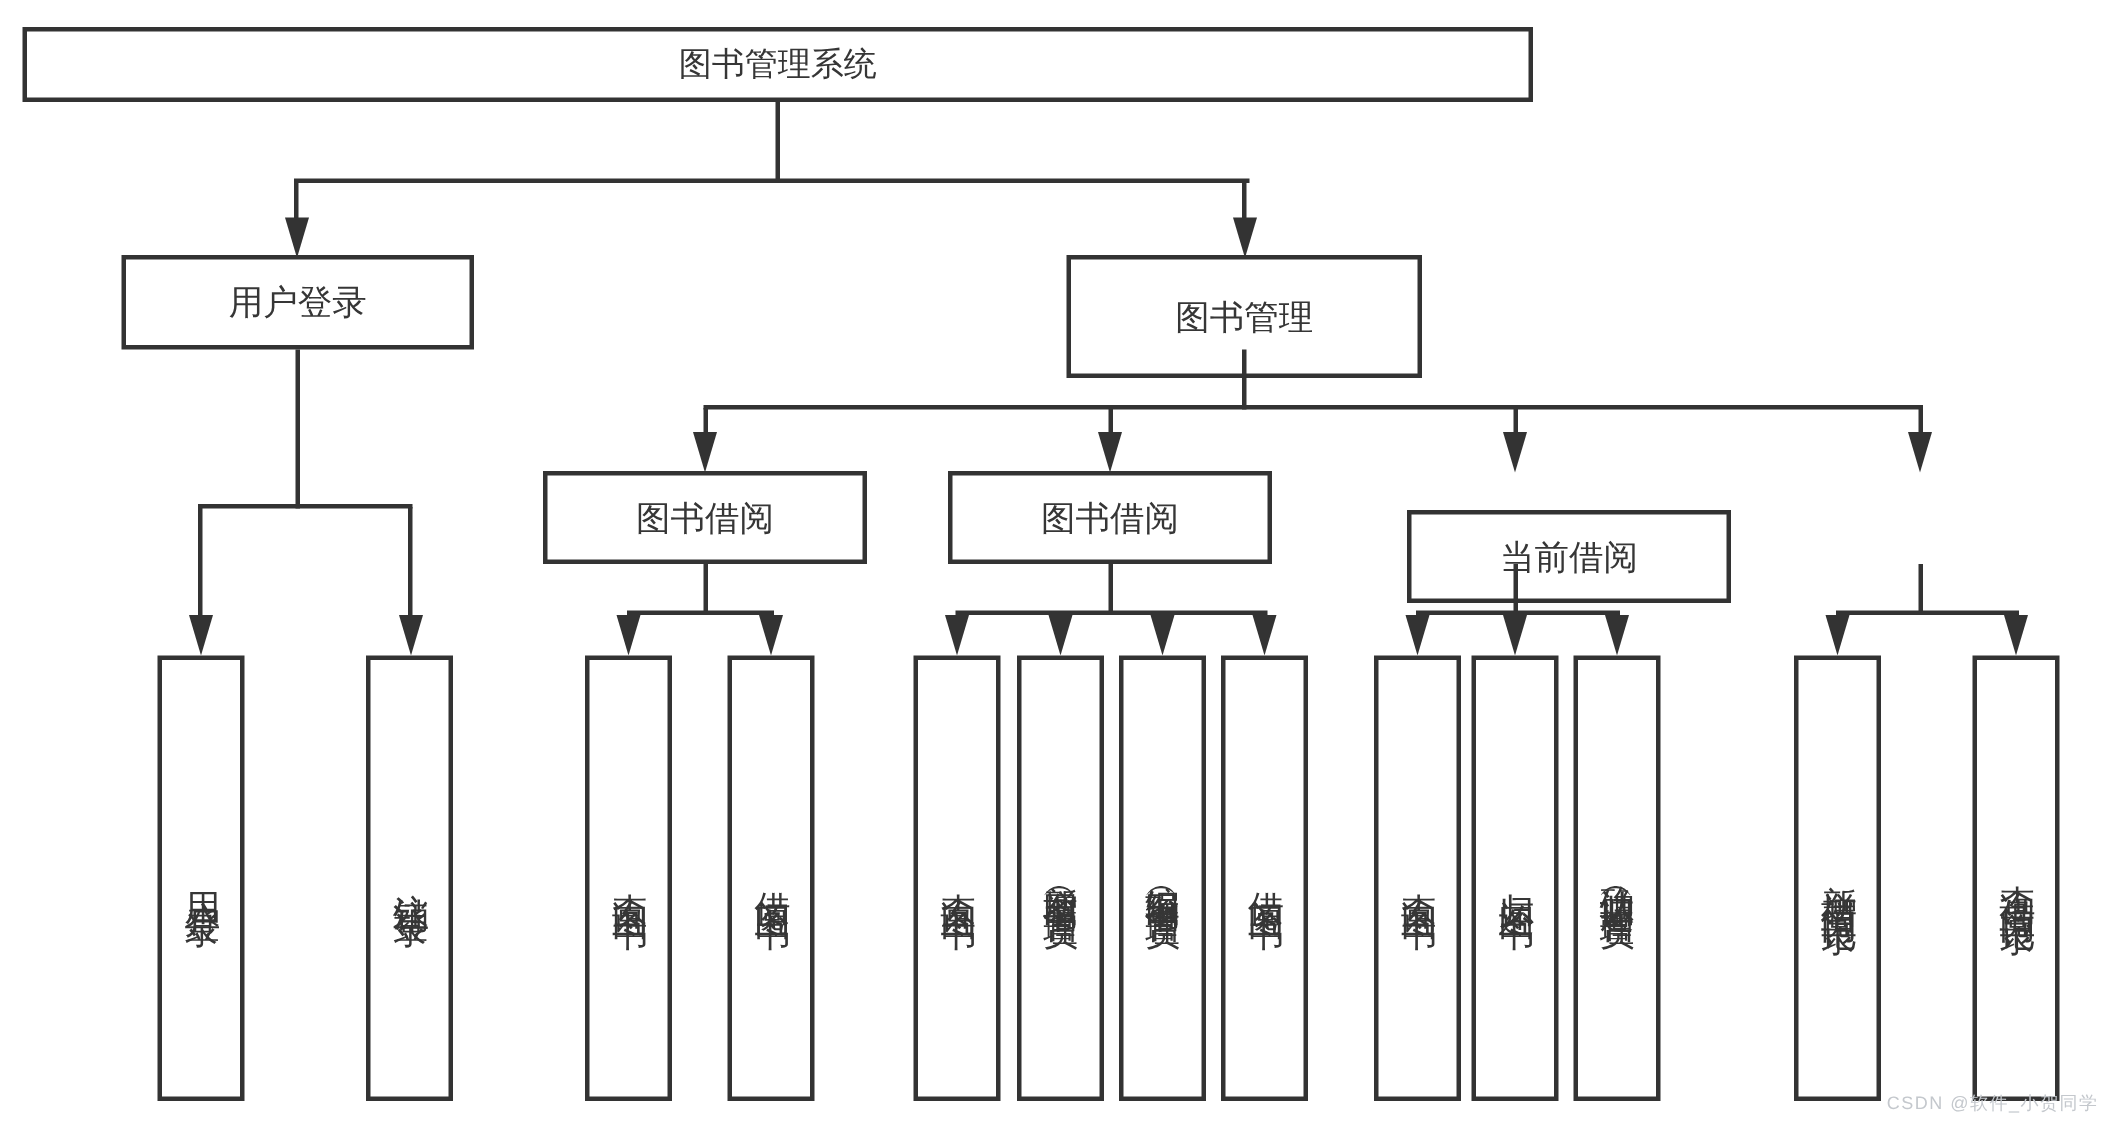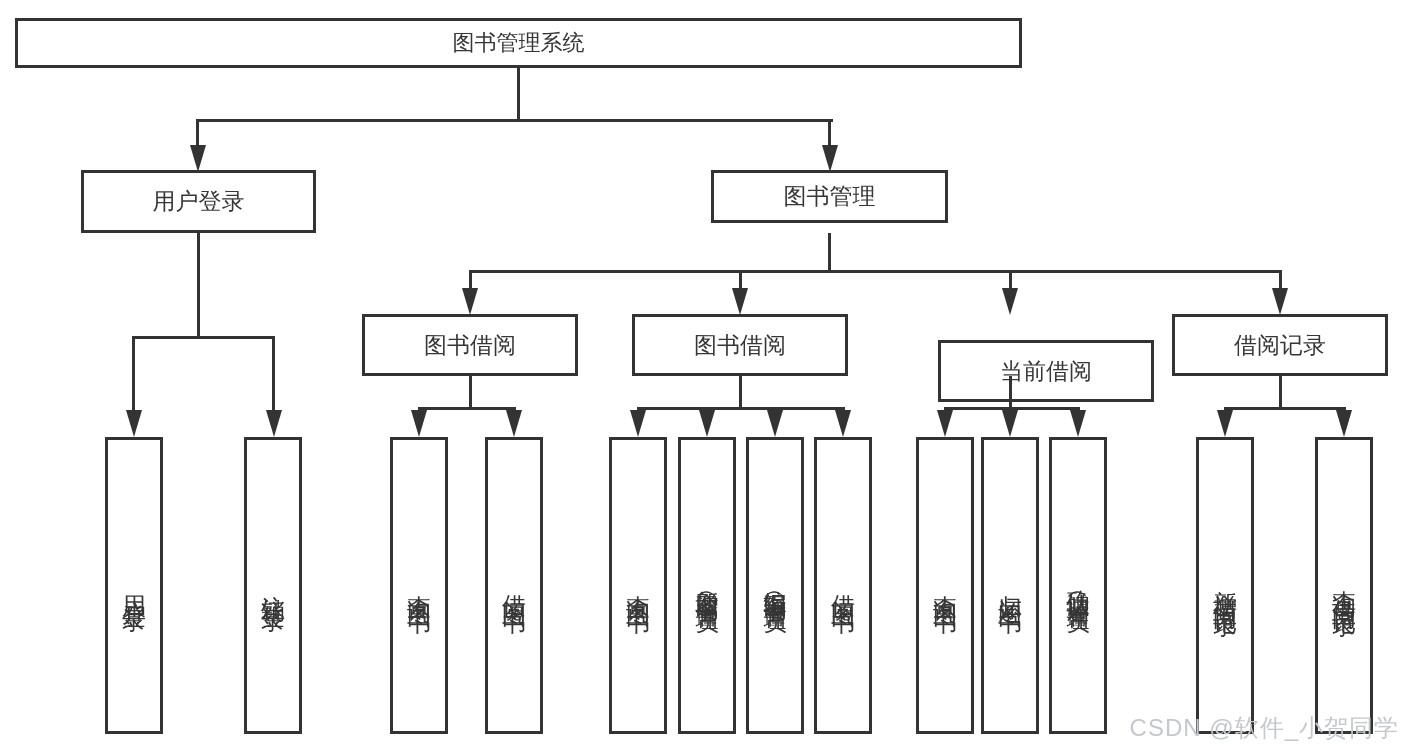--- a/index.html
+++ b/index.html
@@ -49,41 +49,41 @@
     width: 0;
     height: 0;
     border-left: 8px solid transparent;
     border-right: 8px solid transparent;
     border-top: 27px solid var(--line);
   }
   .watermark {
     position: absolute;
     right: 6px;
     bottom: 3px;
-    font-size: 24px;
+    font-size: 12px;
     color: var(--watermark);
     letter-spacing: 1px;
   }
 </style>
 </head>
 <body>
 
 <div id="canvas">
 
   <div class="box" style="left:15px; top:18px; width:1007px; height:50px; font-size:22px;">图书管理系统</div>
 
   <div class="ln" style="left:517px; top:68px; width:3px; height:54px;"></div>
   <div class="ln" style="left:196px; top:119px; width:637px; height:3px;"></div>
   <div class="ln" style="left:196px; top:121px; width:3px; height:27px;"></div>
   <div class="ln" style="left:828px; top:121px; width:3px; height:27px;"></div>
   <div class="ah" style="left:190px; top:145px;"></div>
   <div class="ah" style="left:822px; top:145px;"></div>
 
   <div class="box" style="left:81px; top:170px; width:235px; height:63px;">用户登录</div>
-  <div class="box" style="left:711px; top:170px; width:237px; height:53px;">图书管理</div>
+  <div class="box" style="left:711px; top:170px; width:237px; height:82px;">图书管理</div>
 
   <div class="ln" style="left:197px; top:233px; width:3px; height:106px;"></div>
   <div class="ln" style="left:132px; top:336px; width:143px; height:3px;"></div>
   <div class="ln" style="left:132px; top:338px; width:3px; height:75px;"></div>
   <div class="ln" style="left:272px; top:338px; width:3px; height:75px;"></div>
   <div class="ah" style="left:126px; top:410px;"></div>
   <div class="ah" style="left:266px; top:410px;"></div>
 
   <div class="ln" style="left:828px; top:233px; width:3px; height:40px;"></div>
   <div class="ln" style="left:469px; top:270px; width:813px; height:3px;"></div>
@@ -92,21 +92,20 @@
   <div class="ln" style="left:1009px; top:272px; width:3px; height:18px;"></div>
   <div class="ln" style="left:1279px; top:272px; width:3px; height:18px;"></div>
   <div class="ah" style="left:462px; top:288px;"></div>
   <div class="ah" style="left:732px; top:288px;"></div>
   <div class="ah" style="left:1002px; top:288px;"></div>
   <div class="ah" style="left:1272px; top:288px;"></div>
 
   <div class="box" style="left:362px; top:314px; width:216px; height:62px;">图书借阅</div>
   <div class="box" style="left:632px; top:314px; width:216px; height:62px;">图书借阅</div>
   <div class="box" style="left:938px; top:314px; width:216px; height:62px;margin-top:26px;">当前借阅</div>
-  <div class="box" style="left:1172px; top:314px; width:216px; height:62px;">借阅记录</div>
 
   <div class="ln" style="left:469px; top:376px; width:3px; height:34px;"></div>
   <div class="ln" style="left:418px; top:407px; width:98px; height:3px;"></div>
   <div class="ah" style="left:411px; top:410px;"></div>
   <div class="ah" style="left:506px; top:410px;"></div>
 
   <div class="ln" style="left:739px; top:376px; width:3px; height:34px;"></div>
   <div class="ln" style="left:637px; top:407px; width:208px; height:3px;"></div>
   <div class="ah" style="left:630px; top:410px;"></div>
   <div class="ah" style="left:699px; top:410px;"></div>

